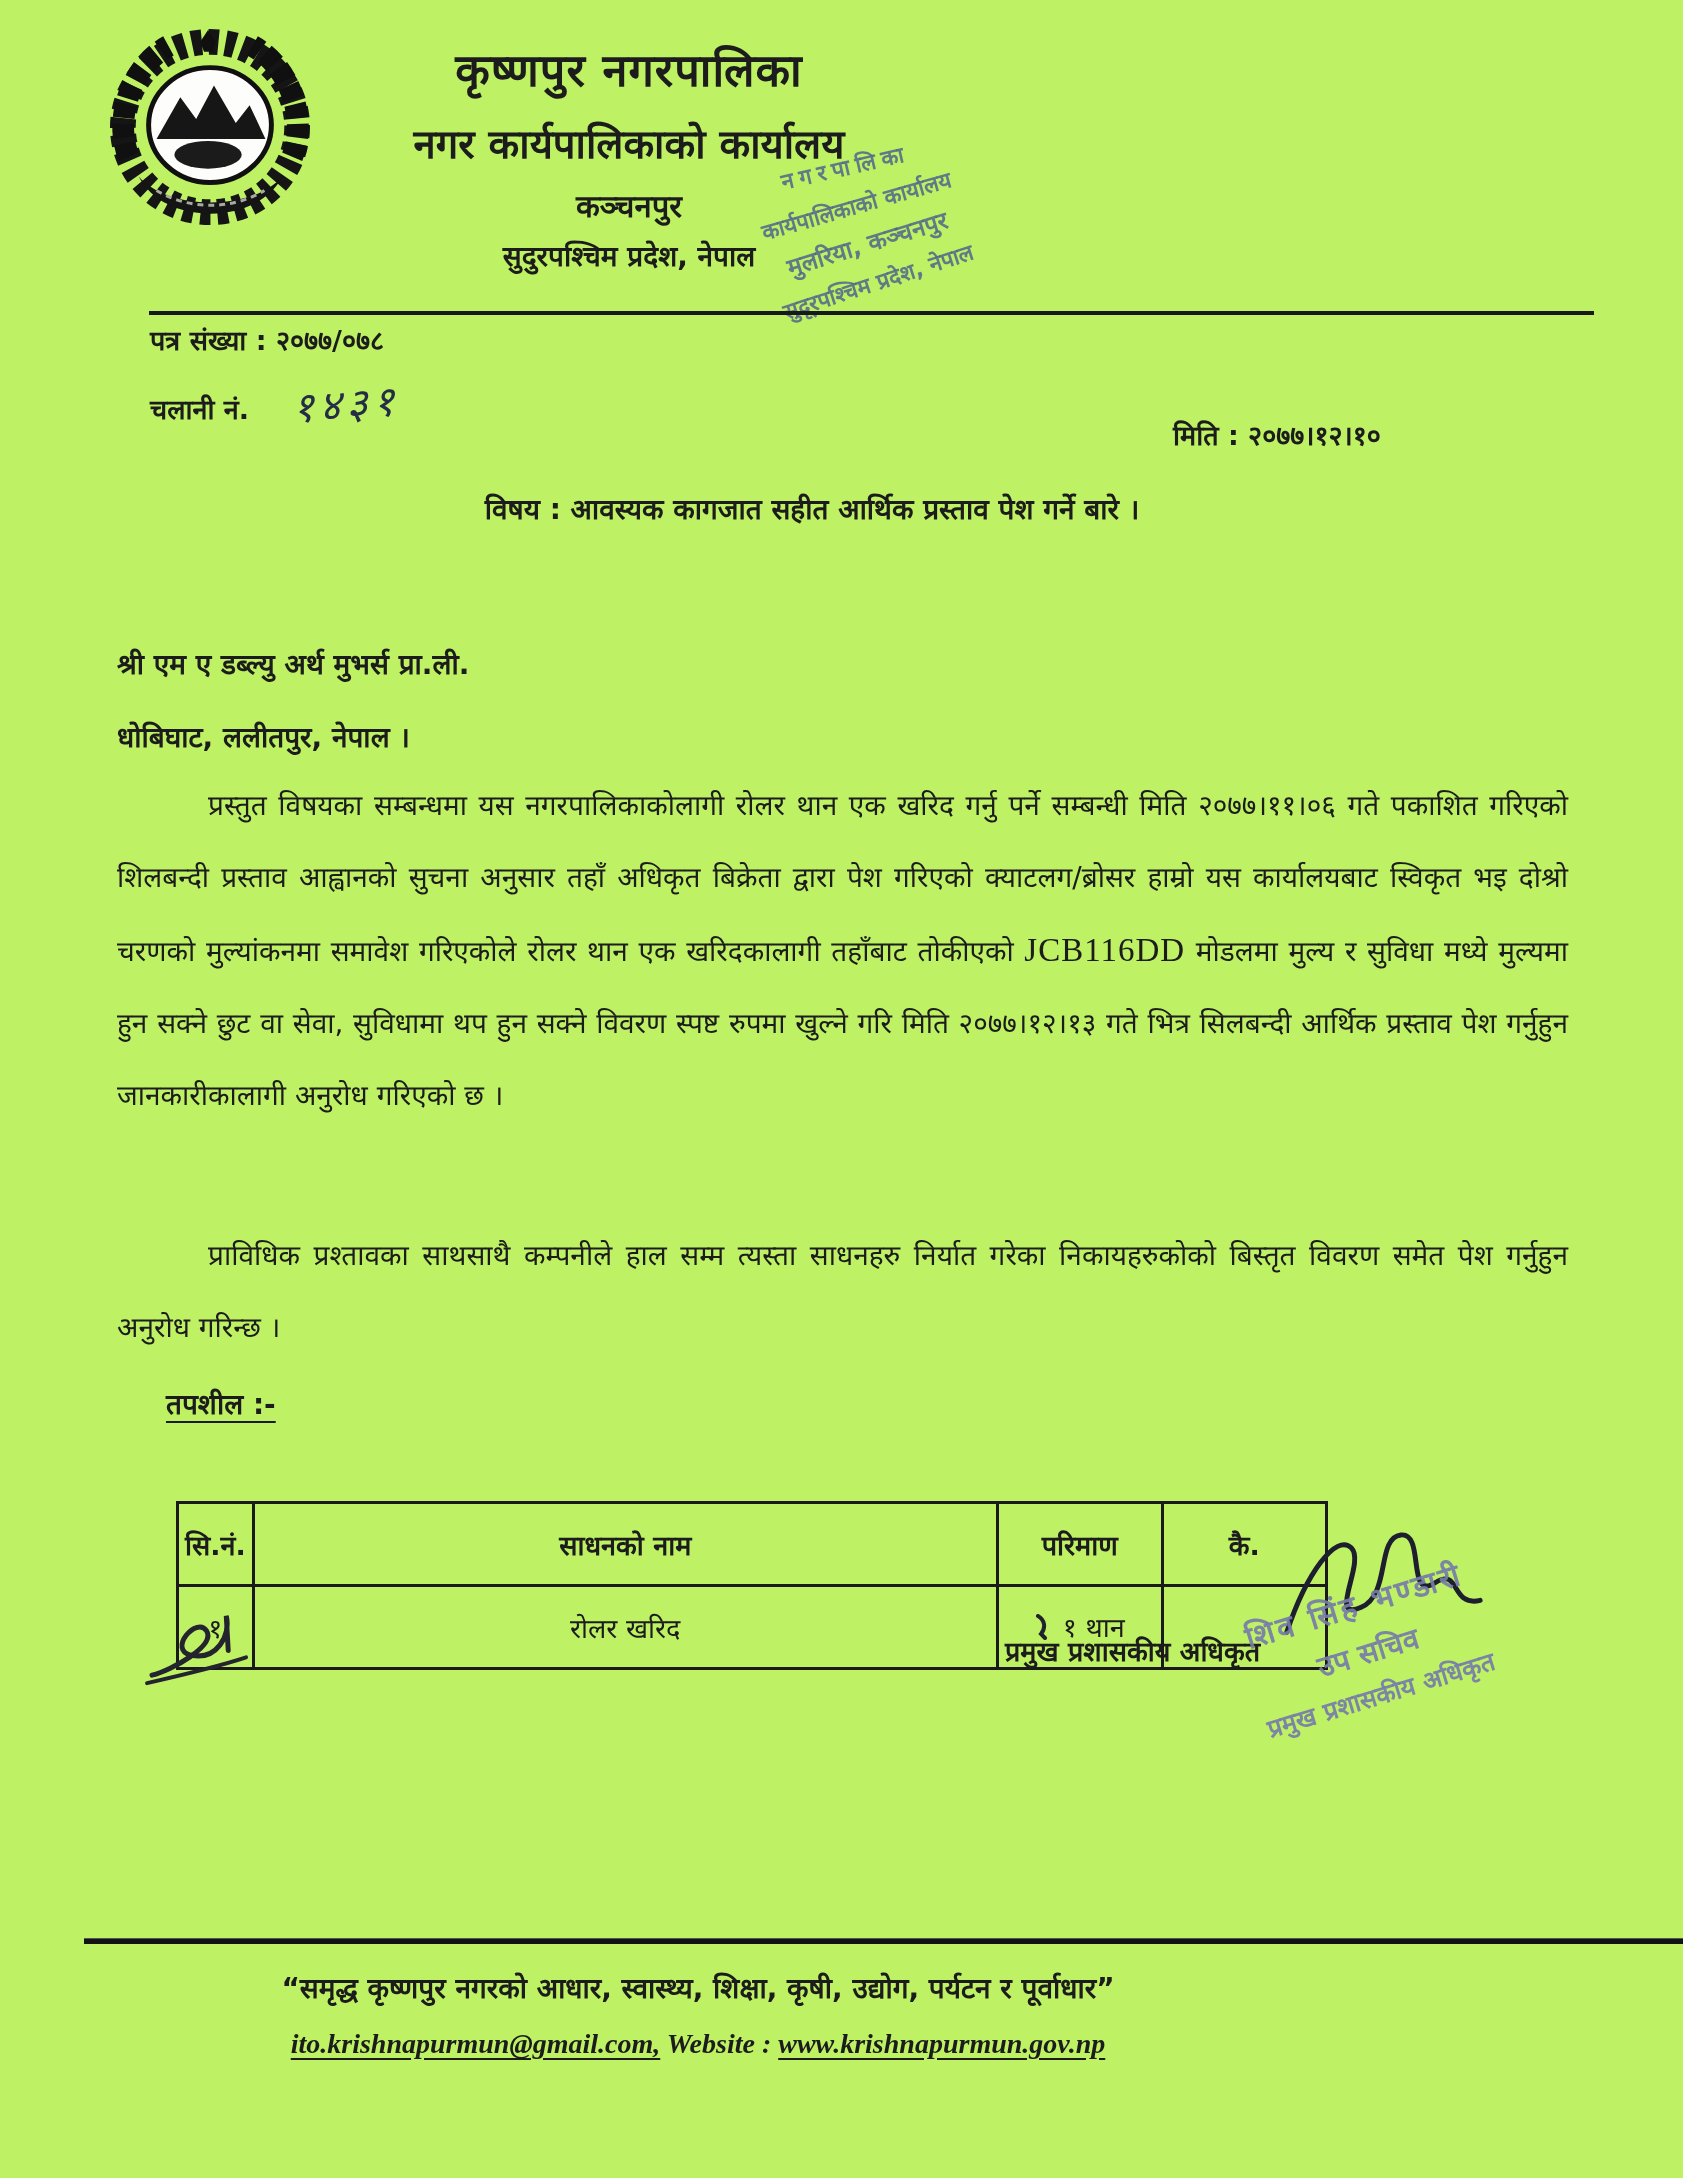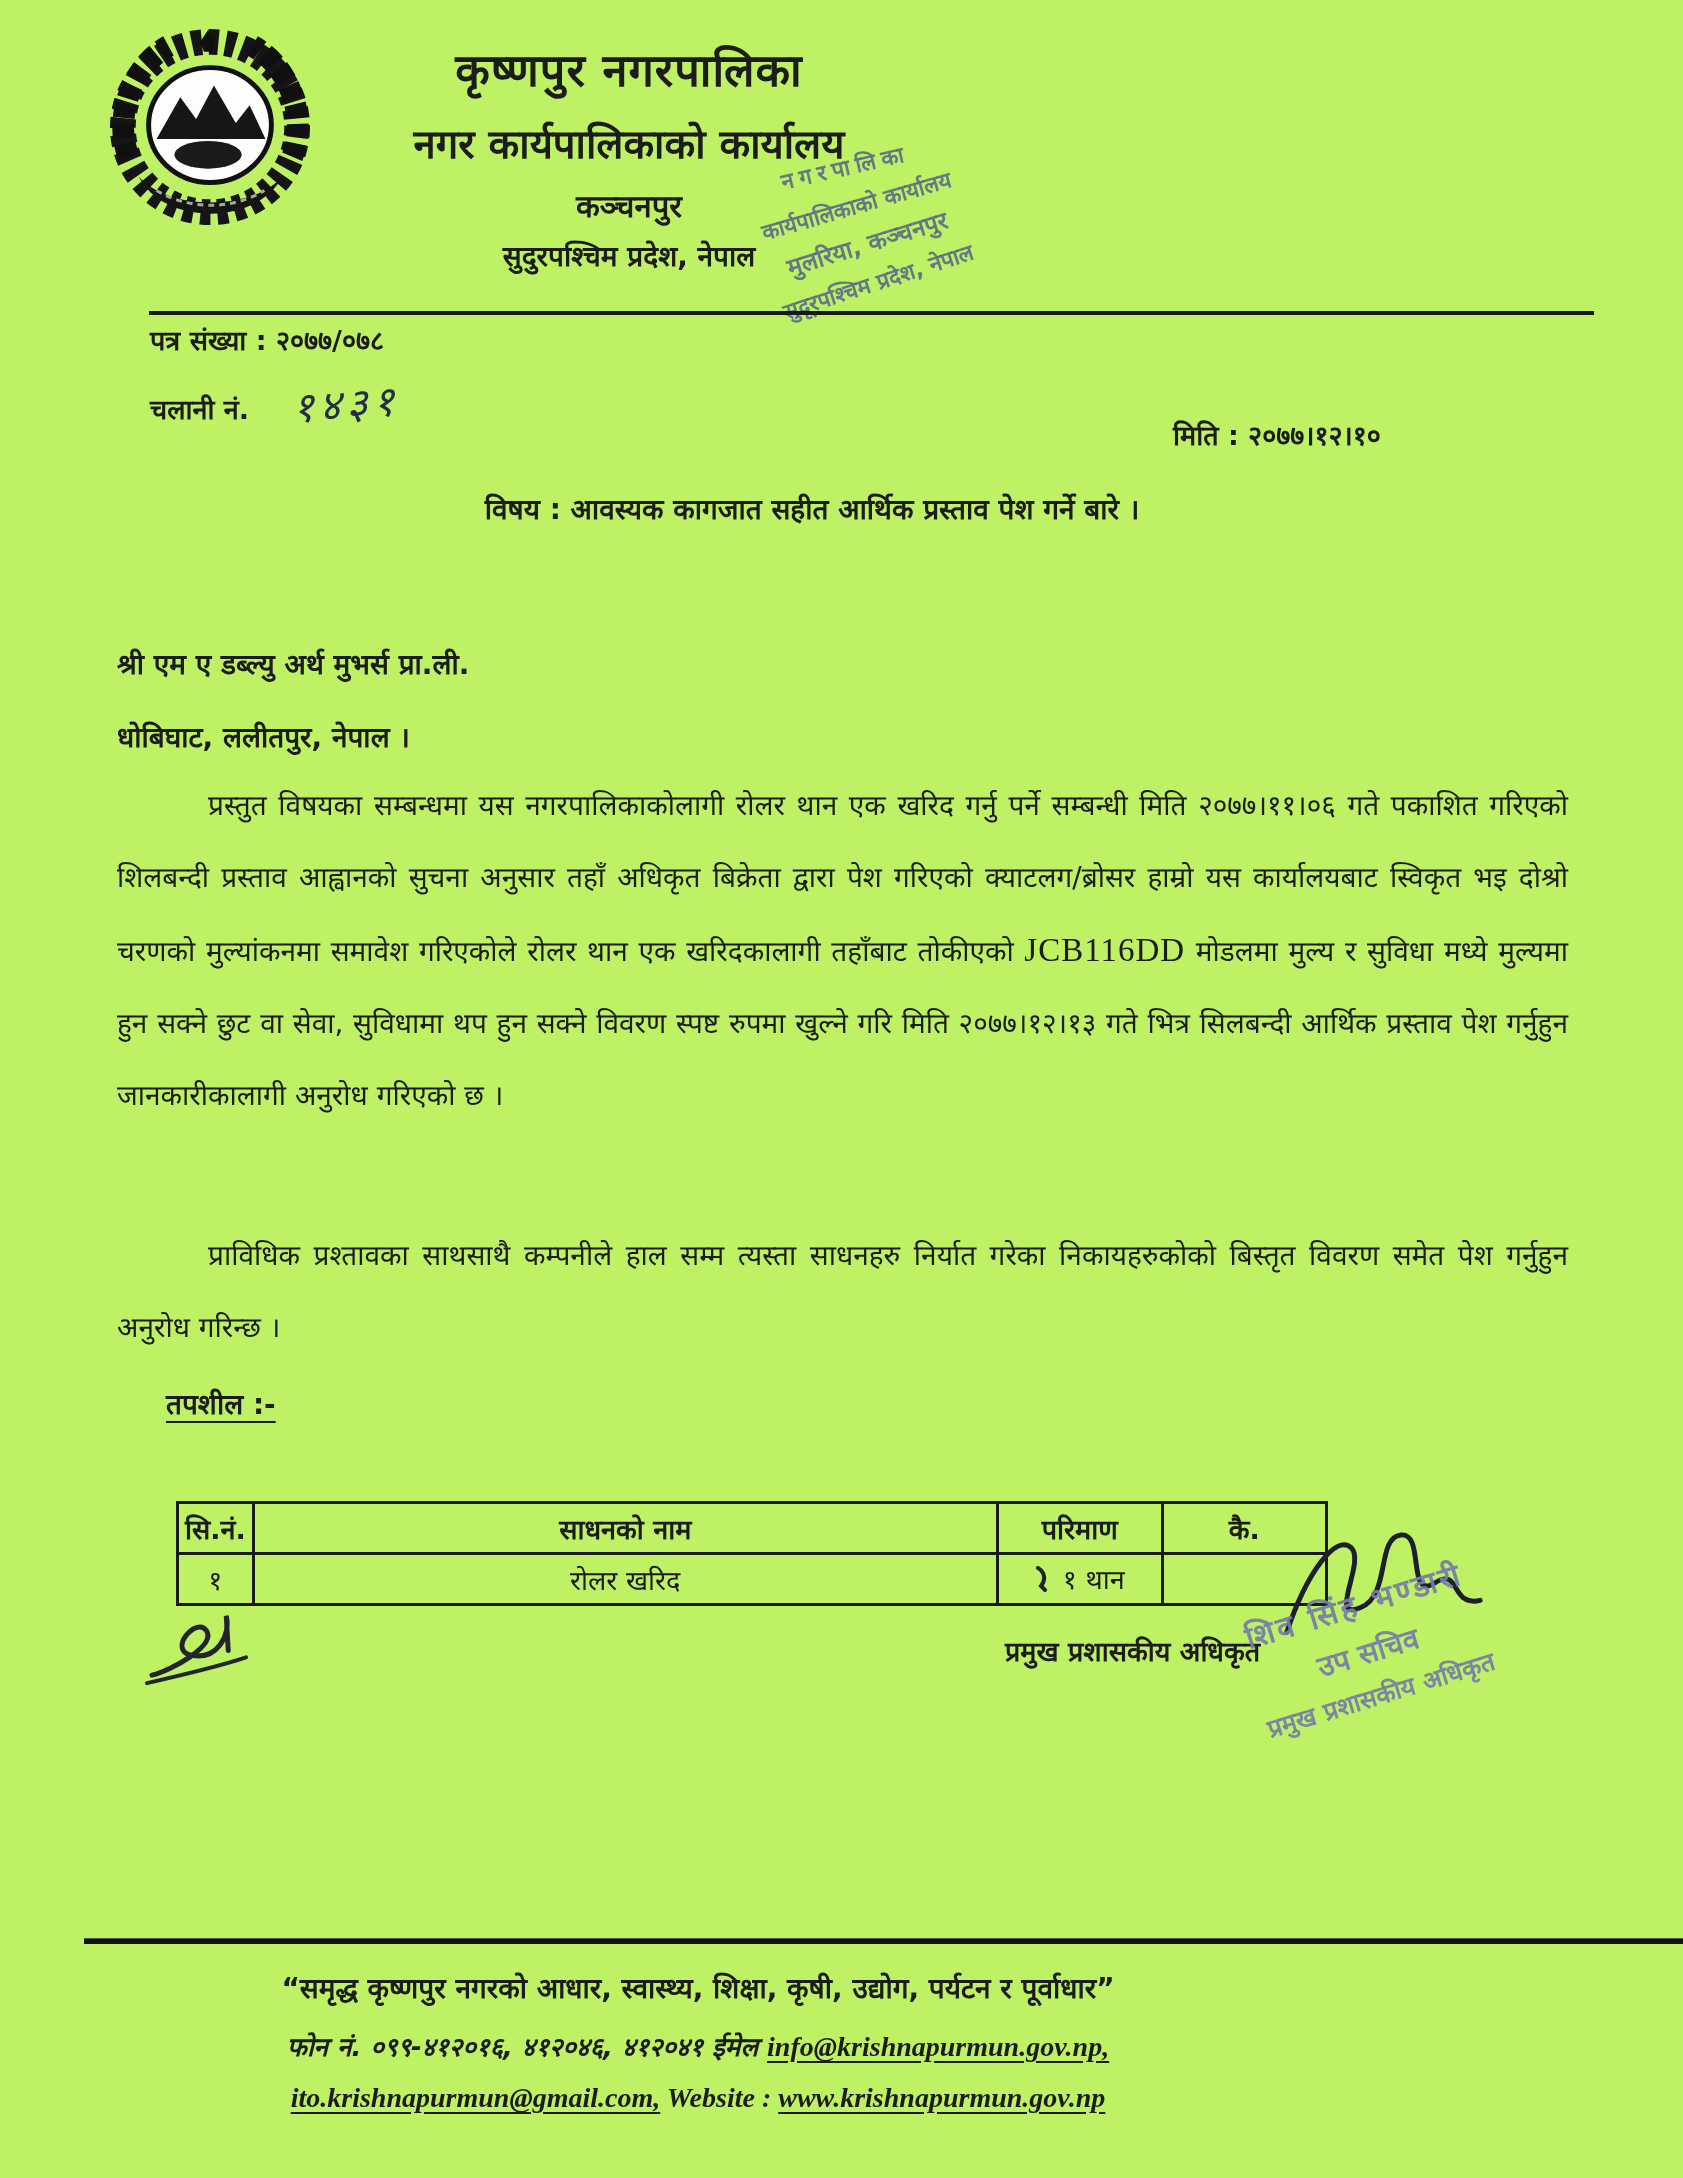--- a/index.html
+++ b/index.html
@@ -45,21 +45,21 @@
   .para1{top:770px;}
   .para2{top:1220px;}
   .model{font-family:"Liberation Serif","DejaVu Serif",serif;font-size:33px;letter-spacing:1px;}
   .details-heading{
     position:absolute;left:166px;top:1384px;font-size:28px;font-weight:700;
     text-decoration:underline;text-underline-offset:7px;
   }
   
   table.detail{position:absolute;left:176px;top:1501px;border-collapse:collapse;}
   table.detail td,table.detail th{
-    border:3px solid #1a1a1a;font-size:27px;text-align:center;padding:0 6px;
+    border:3px solid #1a1a1a;font-size:27px;text-align:center;padding:16px 6px;
     height:48px;vertical-align:middle;
   }
   table.detail th{font-weight:700;}
   .col-sn{width:57px;}.col-name{width:729px;}.col-qty{width:150px;}.col-rem{width:149px;}
   .tick{display:inline-block;vertical-align:middle;margin-right:14px;}
   
   .sig-title{position:absolute;left:1005px;top:1632px;font-size:27px;font-weight:600;}
   .stamp2{
     position:absolute;left:1119px;top:1582px;width:495px;text-align:center;
     transform:rotate(-17deg);color:rgba(118,124,168,.92);pointer-events:none;
@@ -174,24 +174,20 @@
   <div class="initials">
     <svg width="129" height="99" viewBox="0 0 130 100">
       <path d="M15 80 C 35 75, 80 50, 70 35 C 60 20, 30 55, 55 60 C 80 65, 95 40, 90 20 L 92 55" fill="none" stroke="#23242e" stroke-width="5" stroke-linecap="round"></path>
       <path d="M10 88 C 45 80, 80 72, 110 62" fill="none" stroke="#23242e" stroke-width="4" stroke-linecap="round"></path>
     </svg>
   </div>
 
   <div class="footer-rule"></div>
   <div class="footer">
     <div class="footer-slogan">“समृद्ध कृष्णपुर नगरको आधार, स्वास्थ्य, शिक्षा, कृषी, उद्योग, पर्यटन र पूर्वाधार”</div>
-    <div class="footer-phone">
-      <span>फोन नं. ०९९-४१२०१६, ४१२०४६, ४१२०४१ ईमेल</span>
-      <span class="latin uline">info@krishnapurmun.gov.np,</span>
-    </div>
     <div class="footer-line3 latin">
       <span class="uline">ito.krishnapurmun@gmail.com,</span>
       <span>Website :</span>
       <span class="uline">www.krishnapurmun.gov.np</span>
     </div>
   </div>
 
 </div>
 
 

